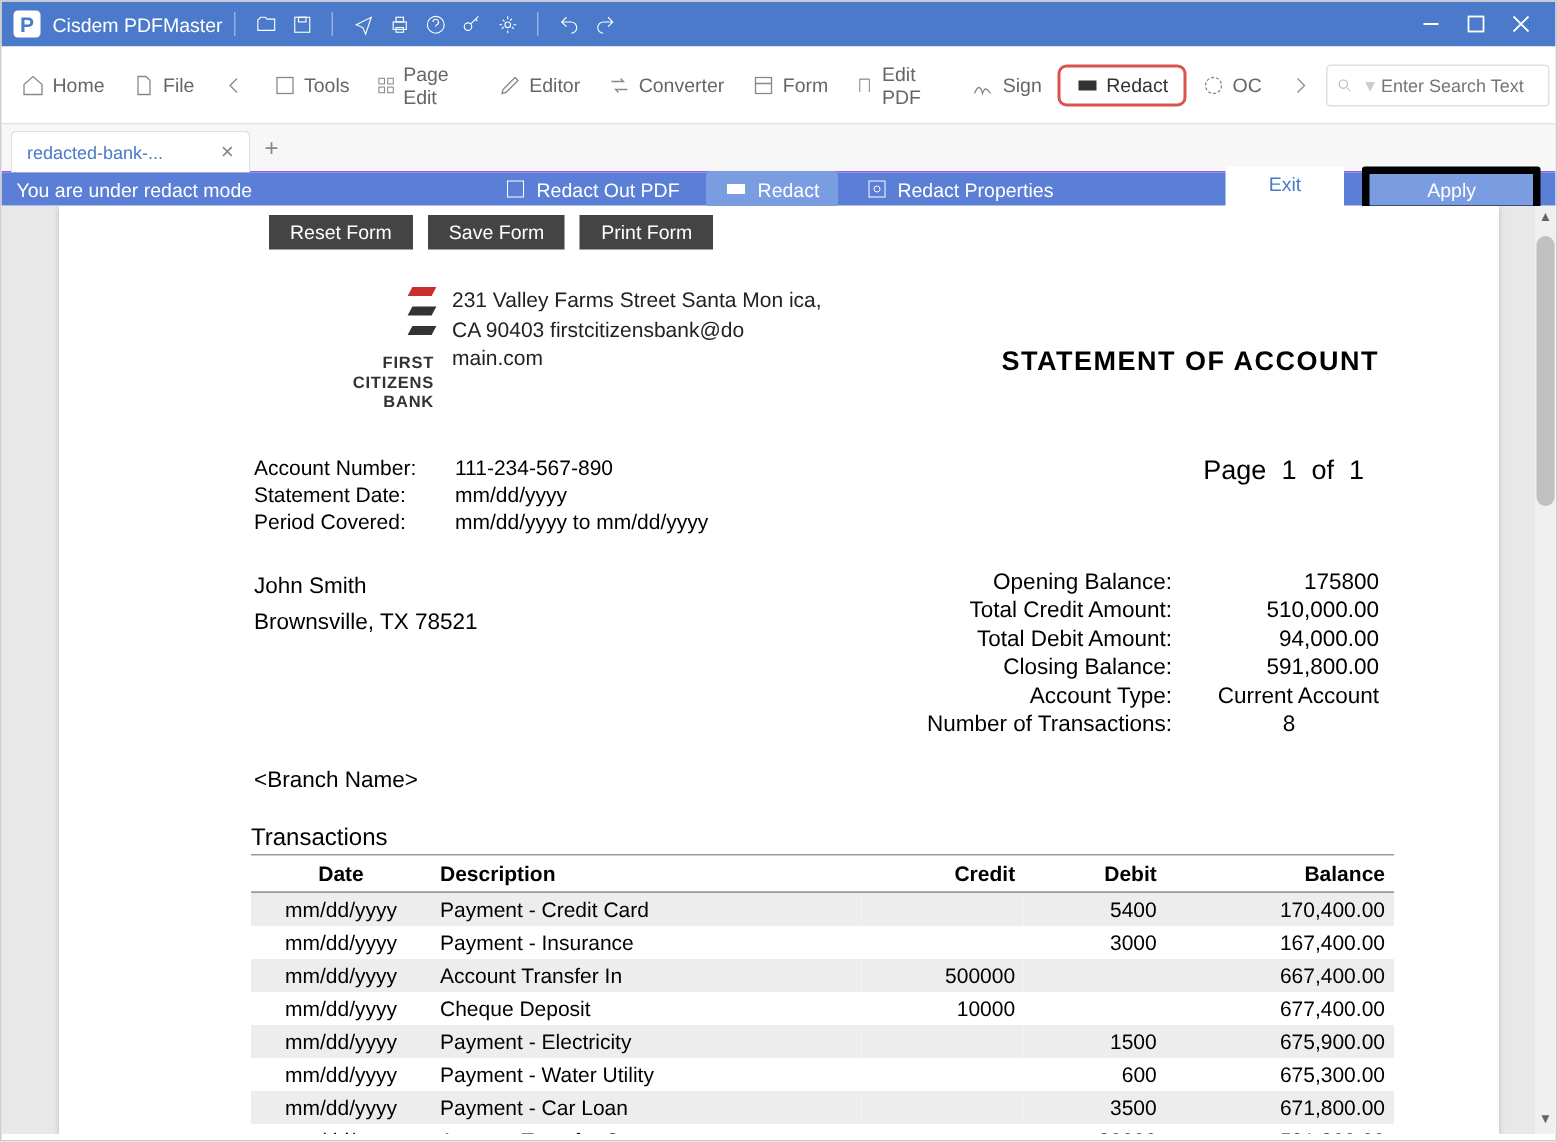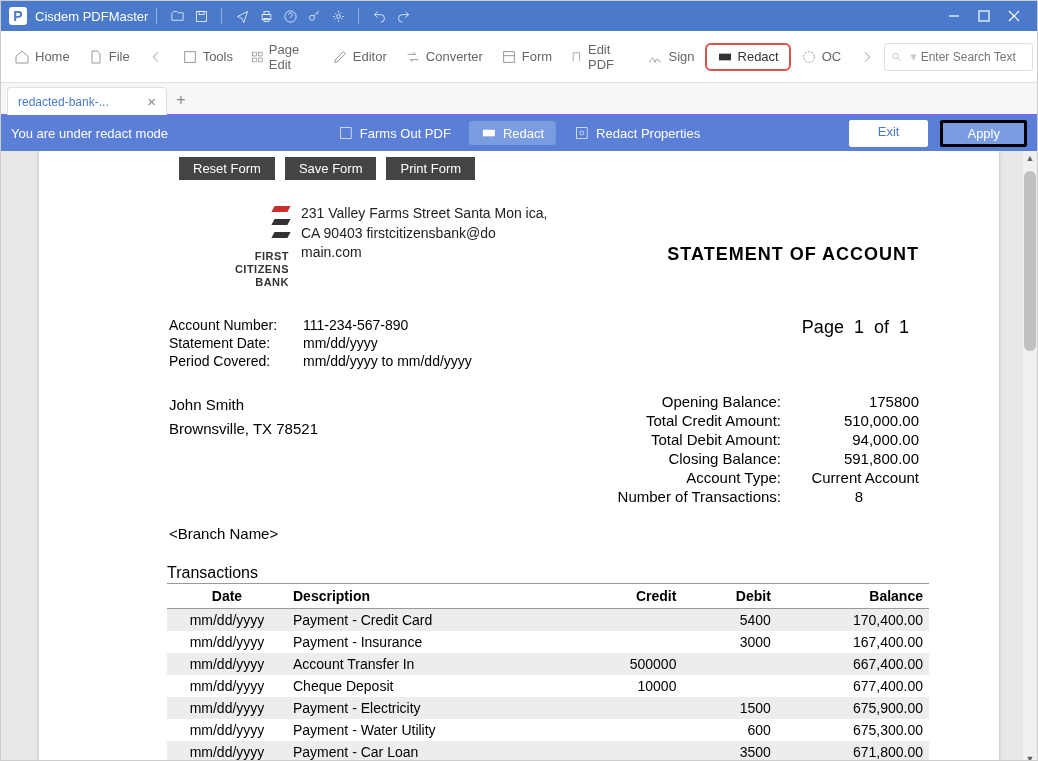--- a/index.html
+++ b/index.html
@@ -21,29 +21,29 @@
 .toolbar .tb-item.redact { border:2px solid #d9534f; border-radius:6px; padding:4px 10px; color:#333; }
 .toolbar .search { margin-left:auto; display:flex; align-items:center; border:1px solid #e0e0e0; border-radius:3px; padding:0 6px; height:28px; width:180px; }
 .toolbar .search svg { width:14px; height:14px; stroke:#888; fill:none; margin-right:4px; }
 .toolbar .search input { border:none; outline:none; font-size:12px; color:#999; width:100%; }
 
 .tabstrip { height:32px; background:#f7f7f7; border-bottom:1px solid #8b5cf6; display:flex; align-items:flex-end; padding-left:6px; }
 .tabstrip .tab { height:28px; background:#fff; border:1px solid #e0e0e0; border-bottom:none; border-radius:4px 4px 0 0; padding:0 10px; display:flex; align-items:center; font-size:12px; color:#4a7ac9; min-width:160px; justify-content:space-between; position:relative; top:1px; }
 .tabstrip .tab .close { color:#888; cursor:pointer; font-size:15px; margin-left:10px; }
 .tabstrip .newtab { width:28px; height:28px; display:flex; align-items:center; justify-content:center; color:#888; font-size:16px; cursor:pointer; }
 
-.redactbar { height:36px; background:#5b7fd6; color:#fff; display:flex; align-items:center; padding:0 10px; font-size:13px; }
+.redactbar { height:22px; background:#5b7fd6; color:#fff; display:flex; align-items:center; padding:0 10px; font-size:13px; }
 .redactbar .msg { margin-right:auto; }
 .redactbar .center { position:absolute; left:50%; transform:translateX(-50%); display:flex; gap:6px; }
 .redactbar .rb-btn { display:flex; align-items:center; padding:4px 12px; cursor:pointer; border-radius:3px; }
 .redactbar .rb-btn.active { background:#7a9ce0; }
 .redactbar .rb-btn svg { width:16px; height:16px; stroke:#fff; fill:none; margin-right:6px; }
 .redactbar .right { display:flex; gap:12px; }
 .redactbar .exit { background:#fff; color:#4a7ac9; padding:3px 28px; cursor:pointer; border-radius:2px; border:1px solid #fff; }
-.redactbar .apply { background:#7a9ce0; color:#fff; padding:3px 24px; cursor:pointer; border-radius:2px; border:3px solid #000000; }
+.redactbar .apply { background:#7a9ce0; color:#fff; padding:3px 38px; cursor:pointer; border-radius:2px; border:5px solid #000000; }
 
 .docwrap { height:calc(100% - 30px - 44px - 32px - 34px); background:#e8e8e8; overflow:auto; position:relative; }
 .page { width:960px; margin:0 auto; background:#fff; box-shadow:0 1px 4px rgba(0,0,0,0.2); min-height:700px; padding:0; position:relative; }
 .scrollbar { position:absolute; right:0; top:0; width:14px; height:100%; background:#f0f0f0; }
 .scrollbar .thumb { position:absolute; top:20px; width:12px; left:1px; height:180px; background:#c0c0c0; border-radius:6px; }
 .scrollbar .arrow { position:absolute; width:14px; height:14px; font-size:9px; color:#666; text-align:center; }
 .scrollbar .arrow.up { top:2px; }
 .scrollbar .arrow.down { bottom:2px; }
 
 .formbtns { display:flex; gap:10px; padding:6px 0 6px 140px; }
@@ -258,21 +258,21 @@
   <div class="newtab">+</div>
 </div>
 
 <div class="redactbar" style="position:relative;">
   <span class="msg">You are under redact mode</span>
   <div class="center">
     <div class="rb-btn">
         <svg viewBox="0 0 24 24">
           <rect x="4" y="4" width="16" height="16"></rect>
         </svg>
-        <span>Farms Out PDF</span>
+        <span>Redact Out PDF</span>
       </div>
     <div class="rb-btn active">
         <svg viewBox="0 0 24 24">
           <rect x="3" y="7" width="18" height="10" fill="#fff" stroke="none"></rect>
         </svg>
         <span>Redact</span>
       </div>
     <div class="rb-btn">
         <svg viewBox="0 0 24 24">
           <rect x="4" y="4" width="16" height="16"></rect>

